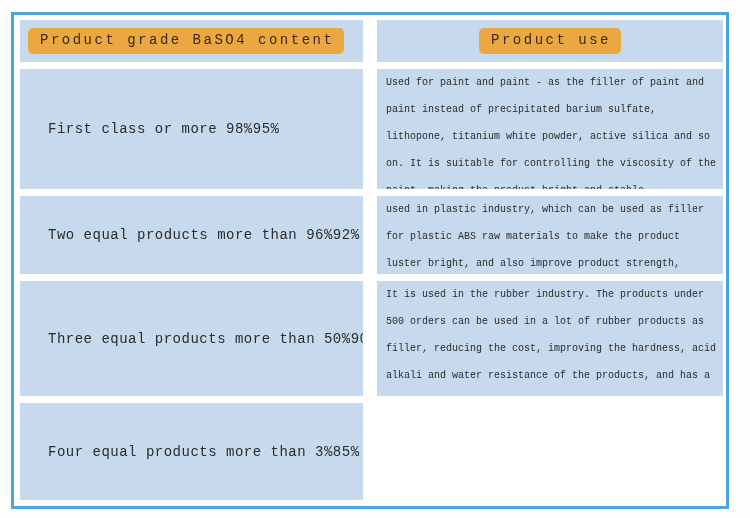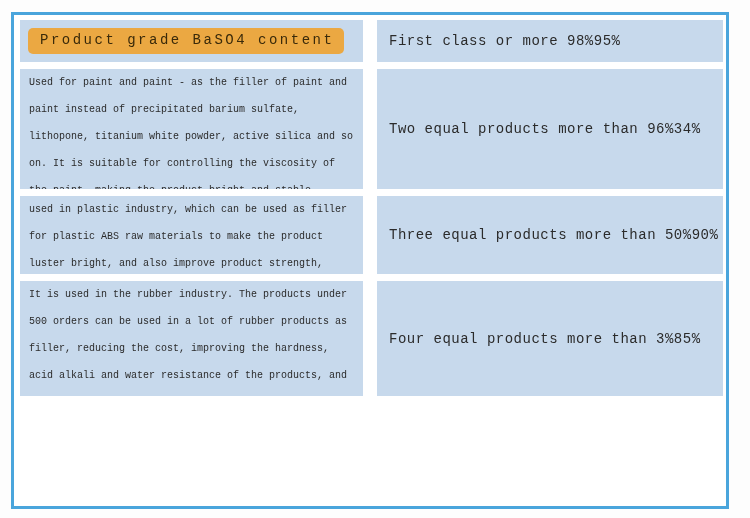--- a/index.html
+++ b/index.html
@@ -60,21 +60,21 @@
     border-radius: 5px;
     padding: 4px 10px 5px 12px;
     font-size: 14px;
     line-height: 17px;
     letter-spacing: 2.5px;
     white-space: nowrap;
   }
   .grade-cell {
     display: flex;
     align-items: center;
-    padding-left: 12px;
+    padding-left: 28px;
     font-size: 14px;
     letter-spacing: 0.5px;
     white-space: nowrap;
   }
   .use-cell {
     padding: 0 5px 4px 9px;
     font-size: 10px;
     line-height: 27px;
     letter-spacing: 0px;
   }
@@ -83,25 +83,28 @@
 <body>
 
 <div class="page">
   <div class="frame"></div>
 
   <div class="grid">
 
     <div class="cell header-cell left">
       <span class="badge">Product grade BaSO4 content</span>
     </div>
+    <div class="cell header-cell right">
+      <span class="badge">Product use</span>
+    </div>
 
     <div class="cell grade-cell">First class or more 98%95%</div>
     <div class="cell use-cell">Used for paint and paint - as the filler of paint and paint instead of precipitated barium sulfate, lithopone, titanium white powder, active silica and so on. It is suitable for controlling the viscosity of the paint, making the product bright and stable.</div>
 
-    <div class="cell grade-cell">Two equal products more than 96%34%</div>
+    <div class="cell grade-cell">Two equal products more than 96%92%</div>
     <div class="cell use-cell">used in plastic industry, which can be used as filler for plastic ABS raw materials to make the product luster bright, and also improve product strength, stiffness and wear resistance.</div>
 
     <div class="cell grade-cell">Three equal products more than 50%90%</div>
     <div class="cell use-cell">It is used in the rubber industry. The products under 500 orders can be used in a lot of rubber products as filler, reducing the cost, improving the hardness, acid alkali and water resistance of the products, and has a good reinforcing effect on natural rubber and synthetic rubber.</div>
 
     <div class="cell grade-cell">Four equal products more than 3%85%</div>
 
   </div>
 </div>
 

